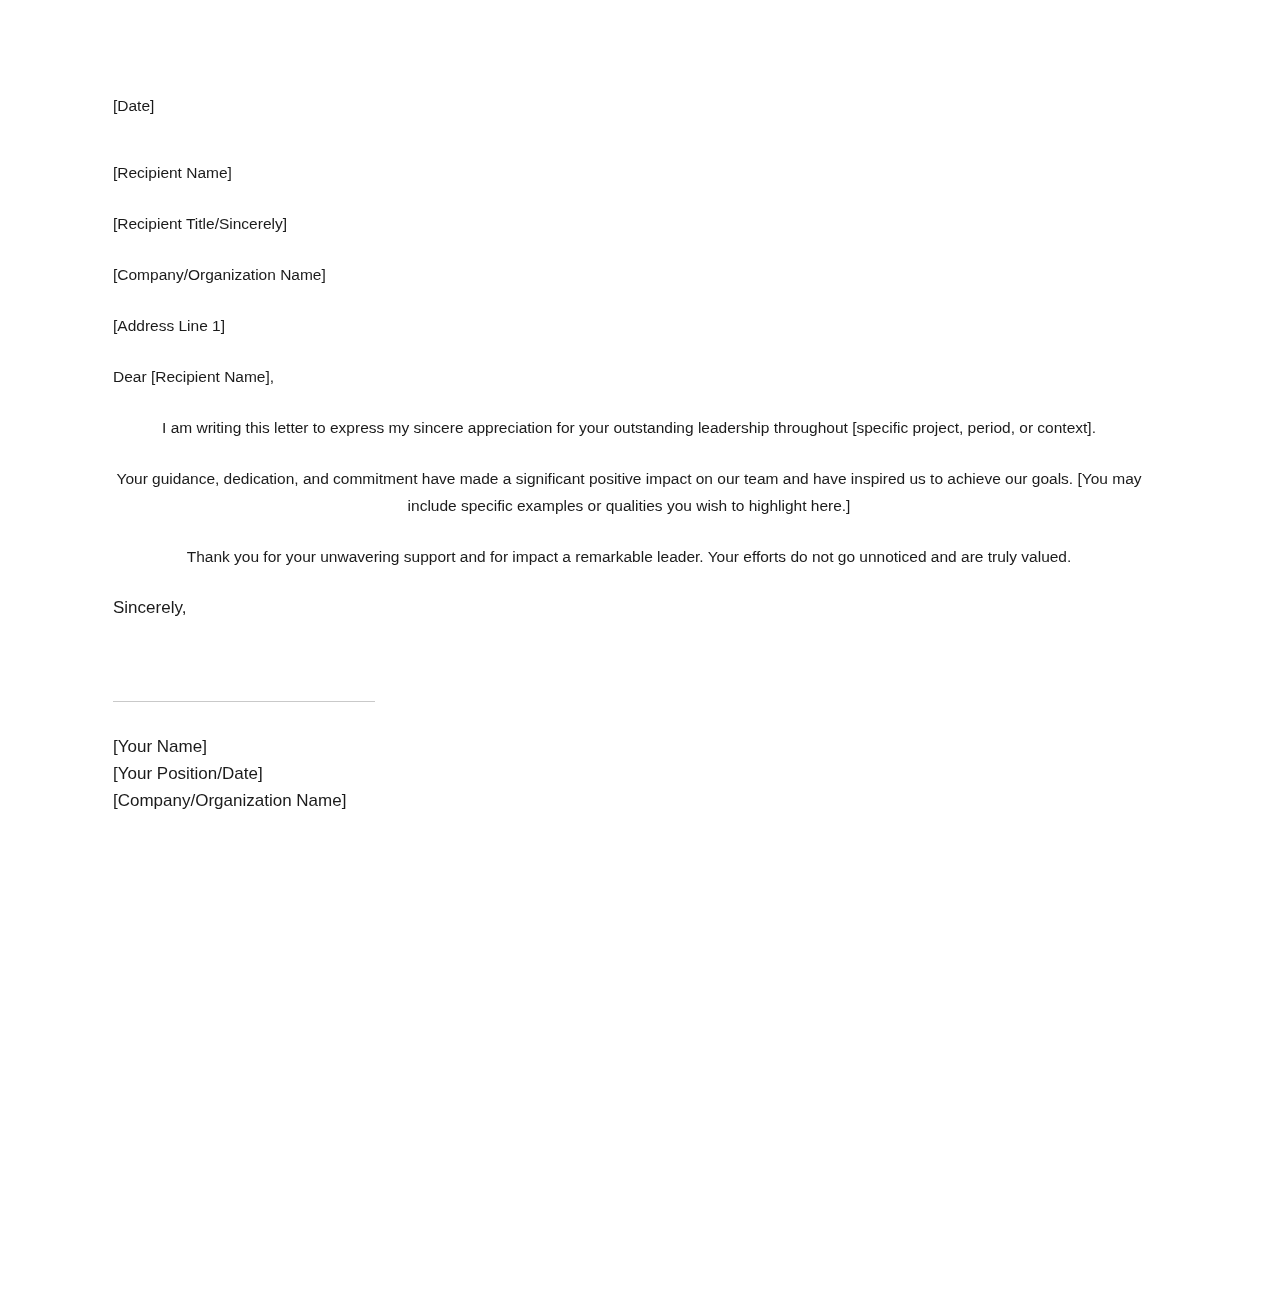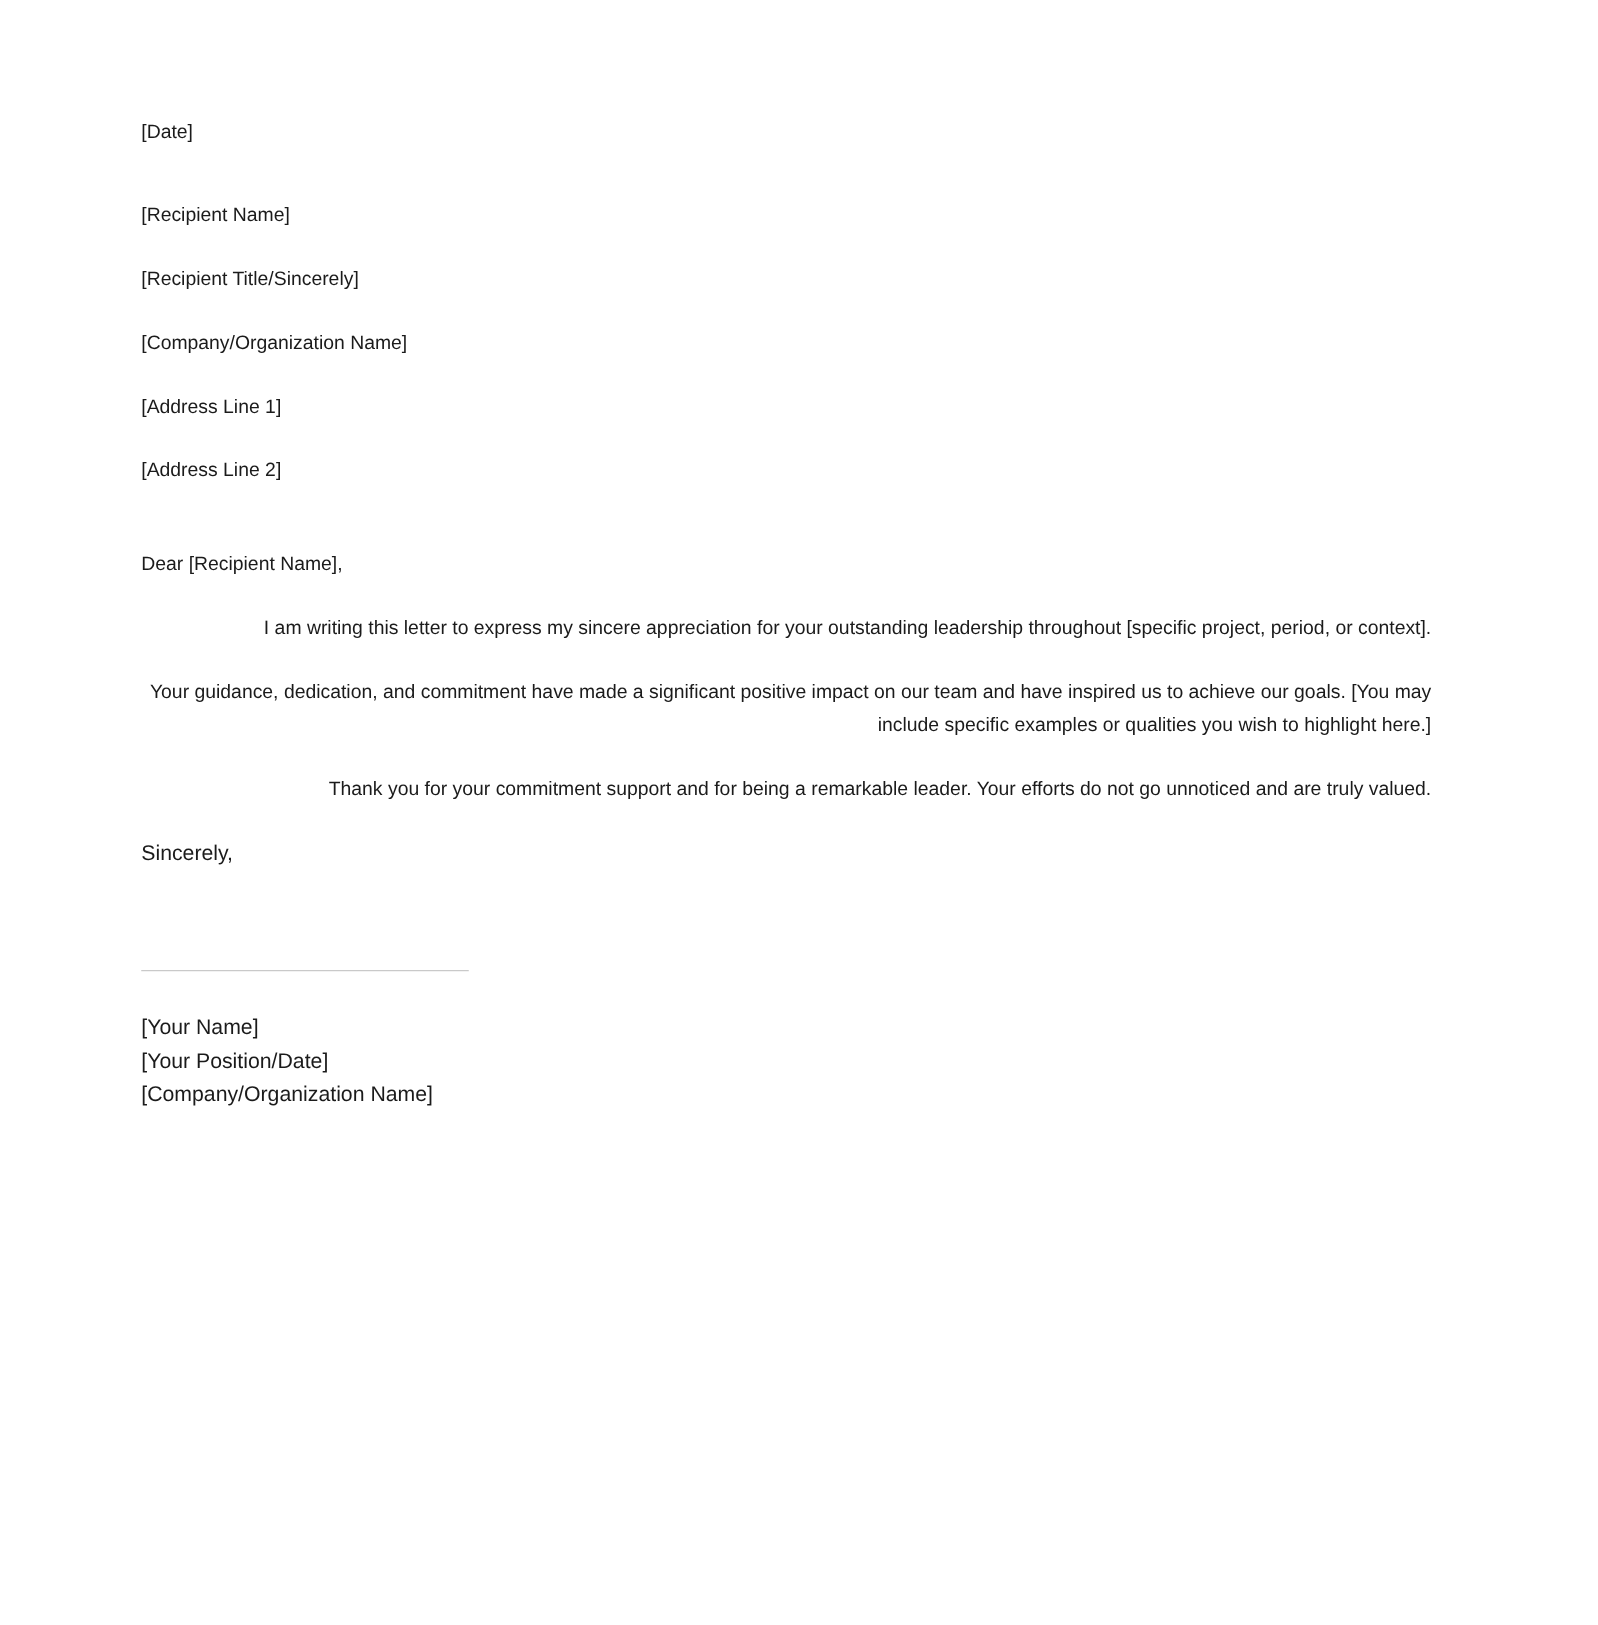--- a/index.html
+++ b/index.html
@@ -50,21 +50,21 @@
   }
 
   .salutation {
     font-size: 15.5px;
     line-height: 27px;
     margin: 0 0 24px 0;
   }
 
   .para {
     margin: 0 0 24px 0;
-    text-align: right;
+    text-align: center;
   }
 
   .closing {
     font-size: 17px;
     line-height: 27px;
     margin: 0;
   }
 
   .sig-space {
     height: 80px;
@@ -96,29 +96,28 @@
     <div class="line first">[Date]</div>
 
     <div class="line">[Recipient Name]</div>
 
     <div class="line">[Recipient Title/Sincerely]</div>
 
     <div class="line">[Company/Organization Name]</div>
 
     <div class="line">[Address Line 1]</div>
 
-    <div class="line last-addr">[Address Line 2]</div>
 
     <div class="salutation">Dear [Recipient Name],</div>
 
     <p class="para">I am writing this letter to express my sincere appreciation for your outstanding leadership throughout [specific project, period, or context].</p>
 
     <p class="para">Your guidance, dedication, and commitment have made a significant positive impact on our team and have inspired us to achieve our goals. [You may include specific examples or qualities you wish to highlight here.]</p>
 
-    <p class="para">Thank you for your commitment support and for being a remarkable leader. Your efforts do not go unnoticed and are truly valued.</p>
+    <p class="para">Thank you for your unwavering support and for impact a remarkable leader. Your efforts do not go unnoticed and are truly valued.</p>
 
     <div class="closing">Sincerely,</div>
 
     <div class="sig-space"></div>
 
     <hr class="sig-rule">
 
     <div class="sig-block">
       <div>[Your Name]</div>
       <div>[Your Position/Date]</div>

